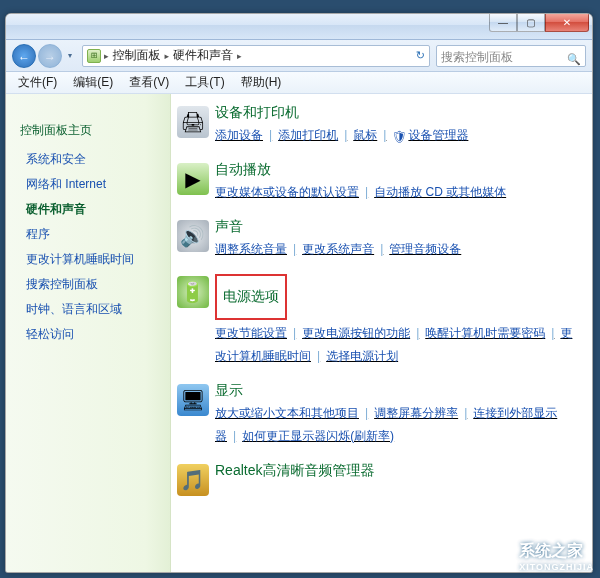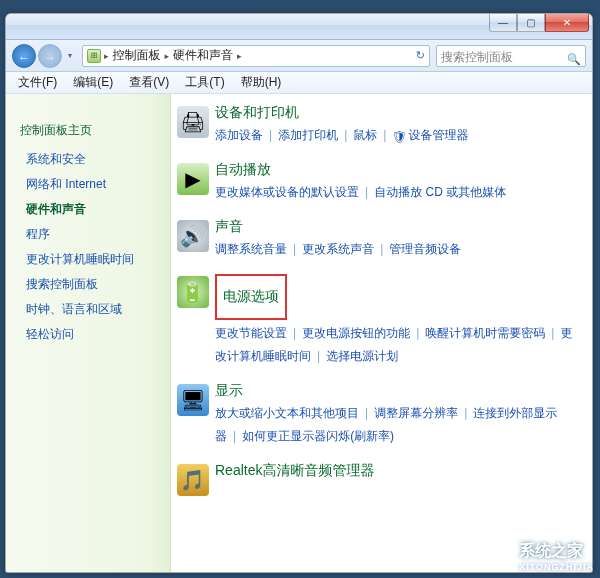--- a/index.html
+++ b/index.html
@@ -26,21 +26,21 @@
 .menubar { height: 22px; background: linear-gradient(#f7fbff,#eaf2fa); border-bottom: 1px solid #d2dfef; display: flex; align-items: center; padding: 0 6px; gap: 4px; font-size: 12px; color: #222; }
 .menubar span { padding: 2px 6px; }
 .body { display: flex; height: calc(100% - 80px); }
 .sidebar { width: 165px; background: linear-gradient(90deg,#f5faf0 0%,#eef7e4 85%,#e3f0d6 100%); border-right: 1px solid #d6e4c6; padding: 12px 10px 10px 14px; font-size: 12px; }
 .sidebar .home { color: #0a5f2f; font-size: 12px; margin-bottom: 8px; margin-top: 16px; }
 .sidebar .item { color: #1850b0; padding: 4px 0 4px 6px; cursor: pointer; }
 .sidebar .item.active { color: #0a5f2f; font-weight: bold; }
 .content { flex: 1; background: #fff; padding: 10px 12px 12px 4px; overflow: auto; font-size: 12px; }
 .cat { display: flex; margin-bottom: 14px; }
 .cat .cat-icon { width: 32px; height: 32px; margin: 2px 6px 0 2px; flex-shrink: 0; display: flex; align-items: center; justify-content: center; font-size: 20px; border-radius: 4px; }
-.cat .cat-body { flex: 1; }
+.cat .cat-body { flex: 1; text-decoration: underline; }
 .cat .cat-title { color: #0a6b30; font-size: 14px; margin-bottom: 2px; display: inline-block; }
 .cat .cat-title.boxed { border: 2px solid #d33; padding: 12px 6px; }
 .links { color: #1850b0; line-height: 1.9; }
 .links a { color: #1850b0; text-decoration: none; cursor: pointer; }
 .links .sep { color: #7faed6; padding: 0 6px; }
 .links .ico { display: inline-flex; width: 14px; height: 14px; align-items: center; justify-content: center; vertical-align: -2px; margin-right: 2px; }
 .ic-printer { background: linear-gradient(#e0e6ec,#b9c4cf); }
 .ic-play { background: linear-gradient(#d9f0c6,#7fc14f); }
 .ic-sound { background: radial-gradient(#e4e8ec,#a7b0ba); border-radius: 50%; }
 .ic-power { background: radial-gradient(#d7efc0,#6fb73f); border-radius: 50%; }

